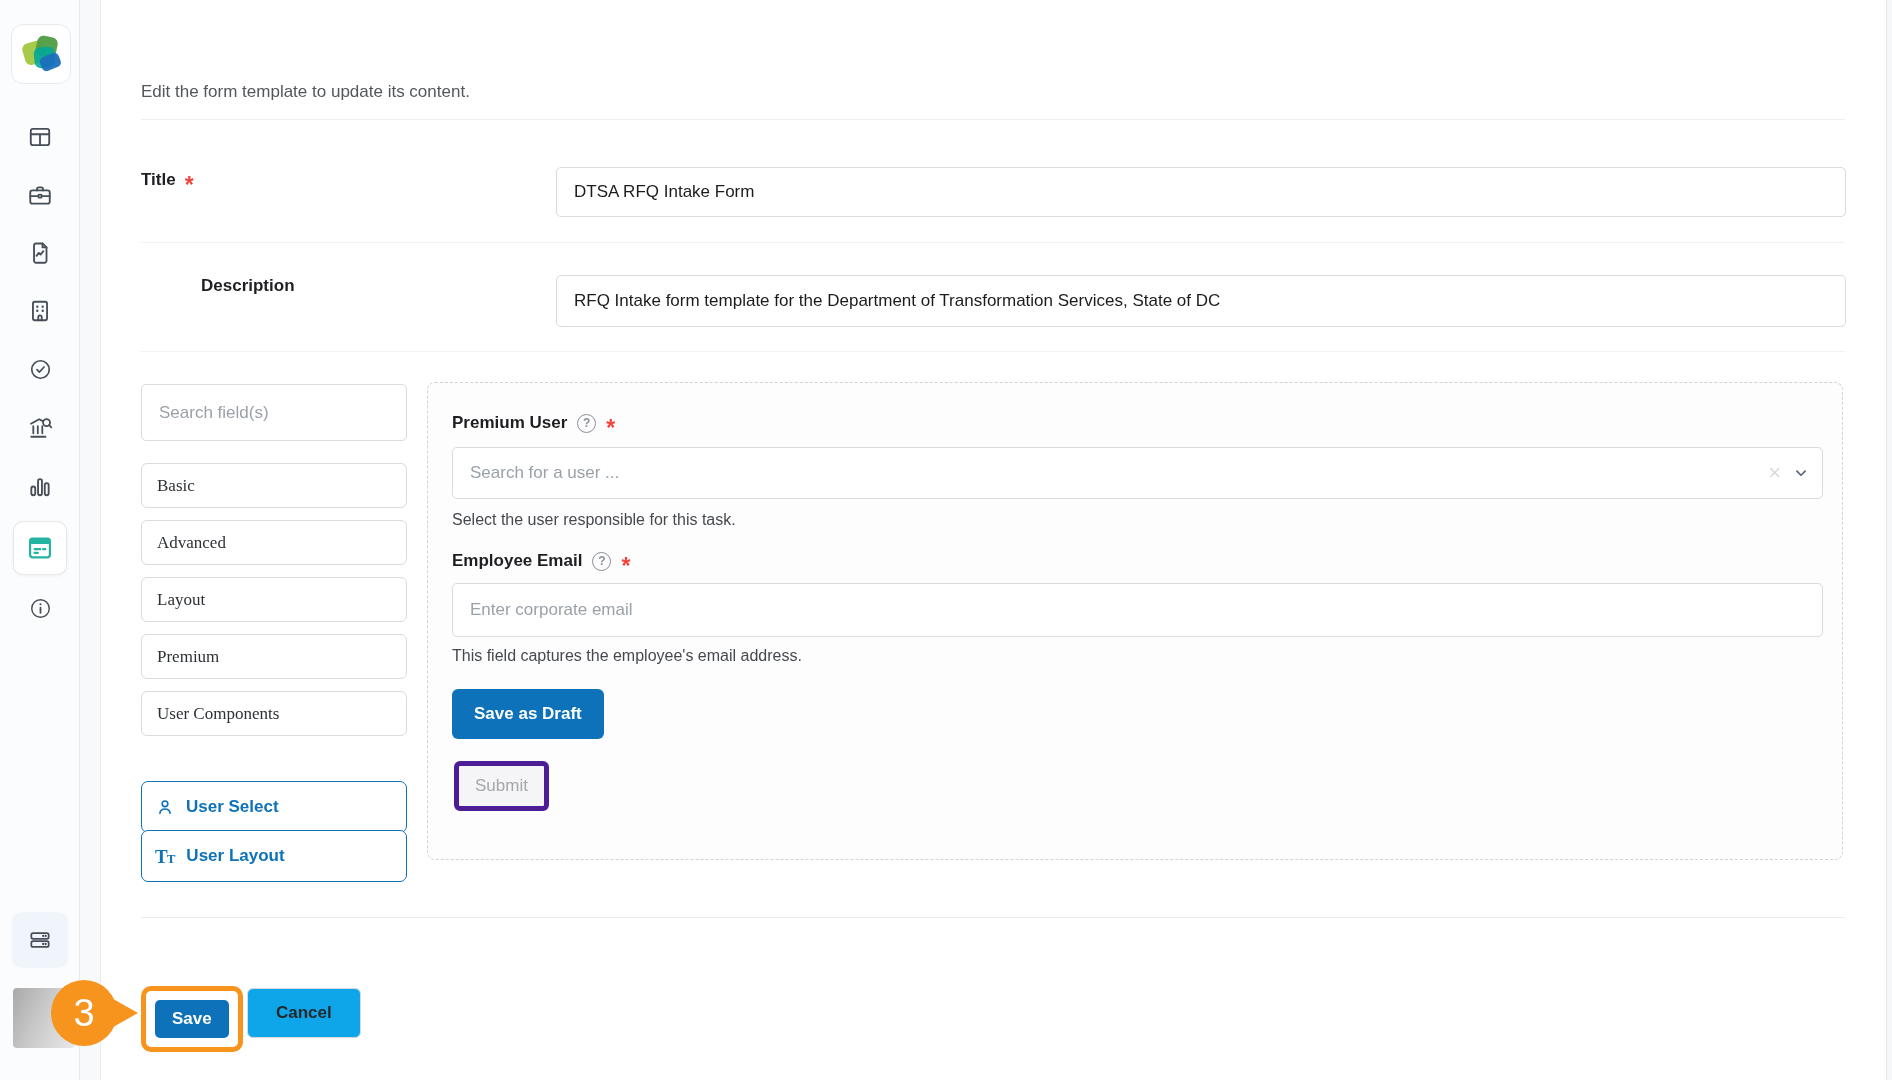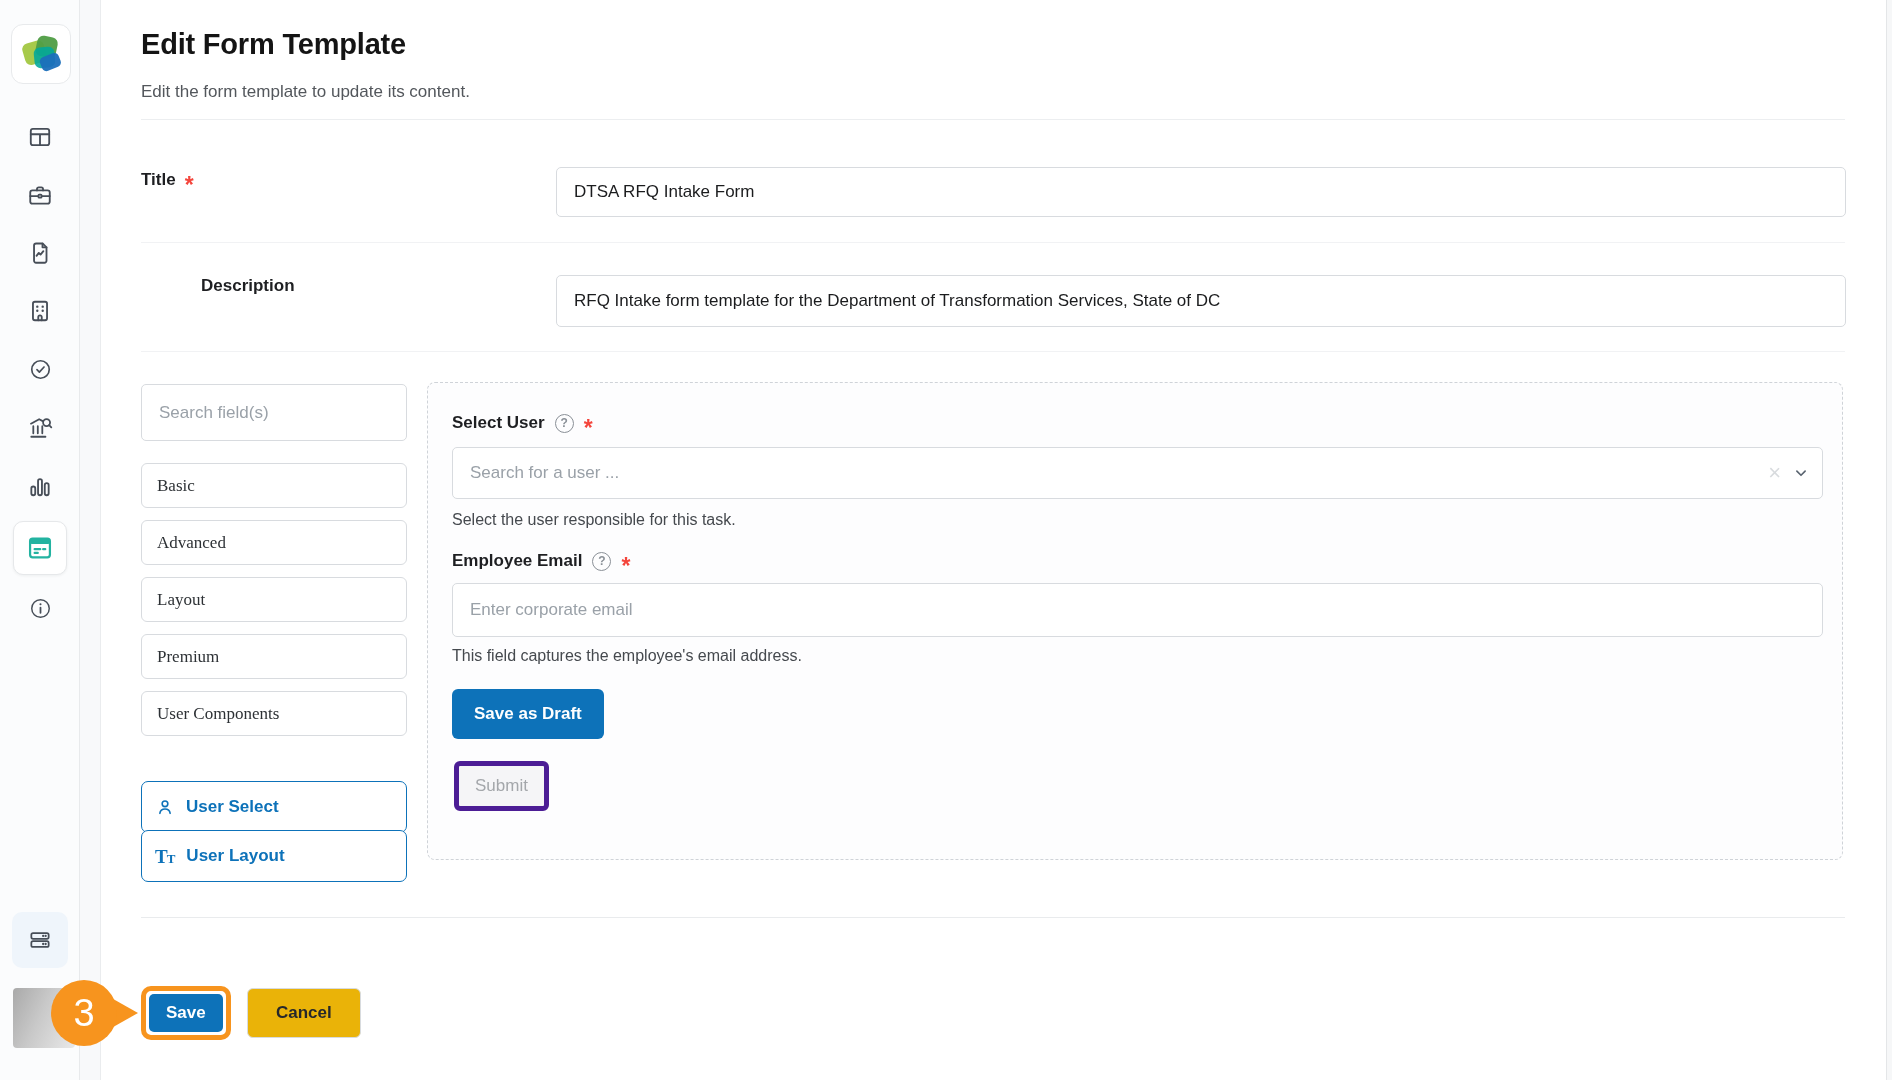--- a/index.html
+++ b/index.html
@@ -74,24 +74,24 @@
   .sel-chev { position:absolute; right:13px; top:50%; transform:translateY(-50%); cursor:pointer; display:flex; }
   .draft-btn { position:absolute; left:24px; top:306px; height:50px; padding:0 22px; background:#0d72b9;
                border:none; border-radius:6px; color:#fff; font-family:inherit; font-size:17px;
                font-weight:700; cursor:pointer; }
   .submit-btn { position:absolute; left:26px; top:378px; width:95px; height:50px; background:#f5f5f7;
                 border:5px solid #4c1d95; border-radius:6px; color:#a4a7ab; font-family:inherit;
                 font-size:17px; cursor:not-allowed; }
 
   
   .save-ring { position:absolute; left:40px; top:986px; border:5px solid #f7941e; border-radius:10px;
-               padding:3px; background:#fff; display:inline-flex; }
+               padding:9px; background:#fff; display:inline-flex; }
   .save-btn { height:38px; padding:0 17px; background:#0d72b9; border:none; border-radius:5px;
               color:#fff; font-family:inherit; font-size:17px; font-weight:700; cursor:pointer; }
-  .cancel-btn { position:absolute; left:146px; top:988px; height:50px; padding:0 28px; background:#eab308;
+  .cancel-btn { position:absolute; left:146px; top:988px; height:50px; padding:0 28px; background:#0ea5e9;
                 border:1px solid #d8dbde; border-radius:6px; color:#26282b; font-family:inherit;
                 font-size:17px; font-weight:700; cursor:pointer; }
 
   .callout { position:absolute; left:33px; top:978px; }
 </style>
 </head>
 <body>
 
 <div class="app">
 
@@ -183,21 +183,20 @@
         <rect x="4" y="5.6" width="16" height="5.3" rx="1.6"></rect>
         <rect x="4" y="13.1" width="16" height="5.3" rx="1.6"></rect>
         <path d="M14.9 8.2h.01M17.2 8.2h.01M14.9 15.7h.01M17.2 15.7h.01" stroke-width="2.1"></path>
       </svg>
     </div>
   </aside>
 
   <div class="gutter"></div>
 
   <main class="main">
-    <h1 class="page-title">Edit Form Template</h1>
     <p class="page-sub">Edit the form template to update its content.</p>
     <div class="hr hr1"></div>
 
     <div class="fld-label lbl-title">
       <span>Title</span>
       <span class="req">*</span>
     </div>
     <input class="text-input inp-title" type="text" value="DTSA RFQ Intake Form" style="">
     <div class="hr hr2"></div>
 
@@ -222,21 +221,21 @@
       <span>User Select</span>
     </div>
     <div class="comp-btn" style="top:797px">
       <span class="tt"><span class="tt-big">T</span><span class="tt-small">T</span></span>
       <span>User Layout</span>
     </div>
 
     <div class="panel">
 
       <div class="p-label" style="top:30px">
-        <span>Select User</span>
+        <span>Premium User</span>
         <span class="q-icon">?</span>
         <span class="req">*</span>
       </div>
       <div class="ctl-wrap" style="top:64px; height:52px;">
         <input class="text-input" type="text" placeholder="Search for a user ..." style="">
         <span class="sel-x">×</span>
         <span class="sel-chev">
           <svg width="18" height="18" viewBox="0 0 24 24" fill="none" stroke="#5a6470" stroke-width="2.2" stroke-linecap="round" stroke-linejoin="round">
             <path d="M6.5 9.5L12 15l5.5-5.5"></path>
           </svg>

